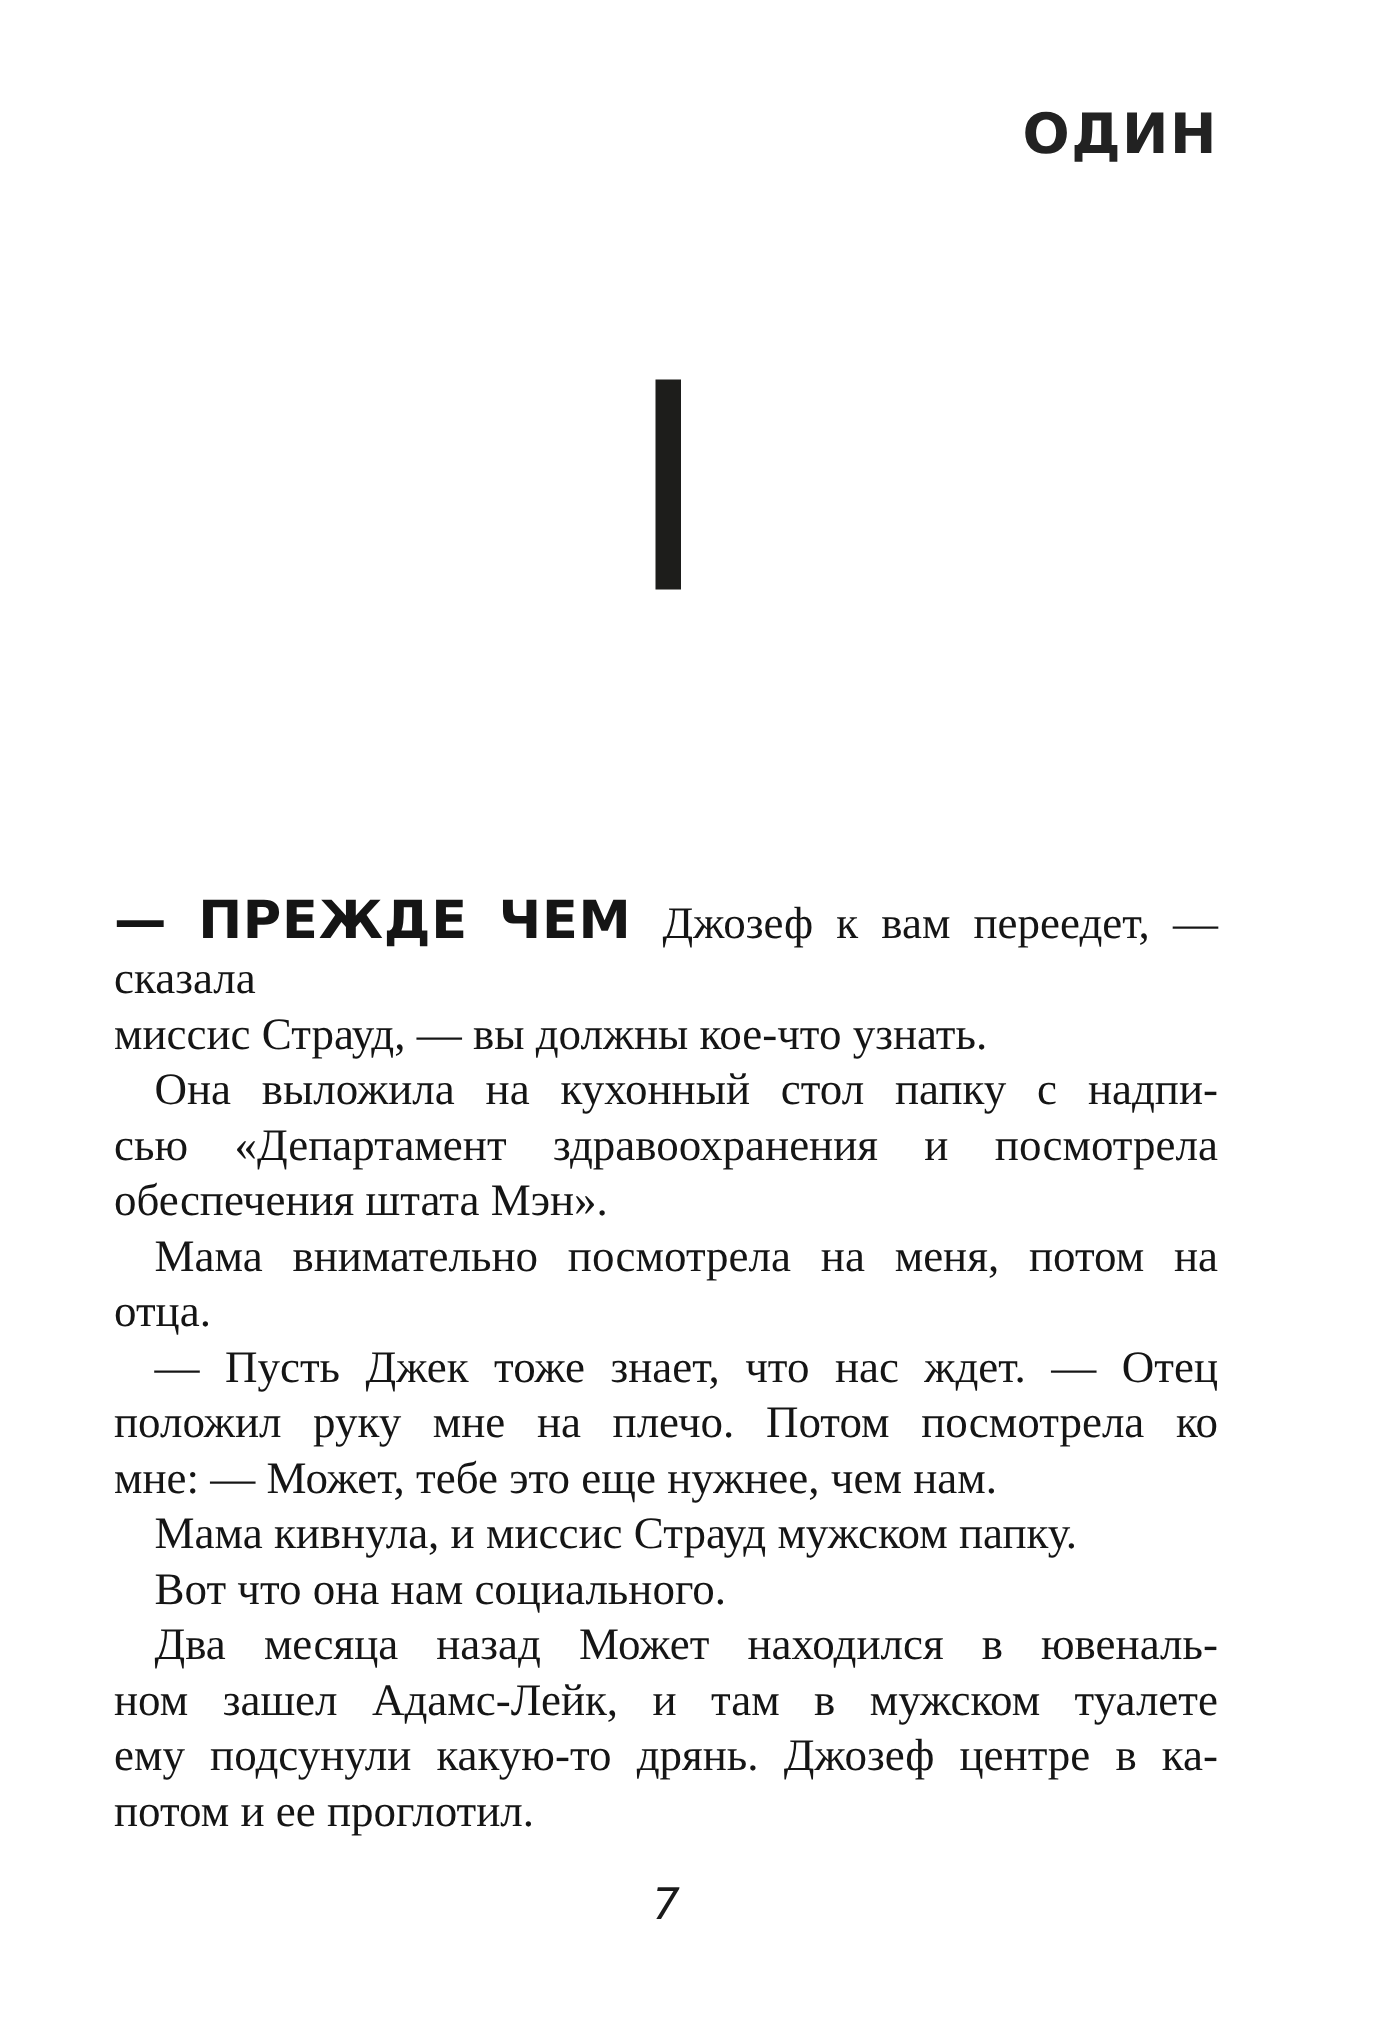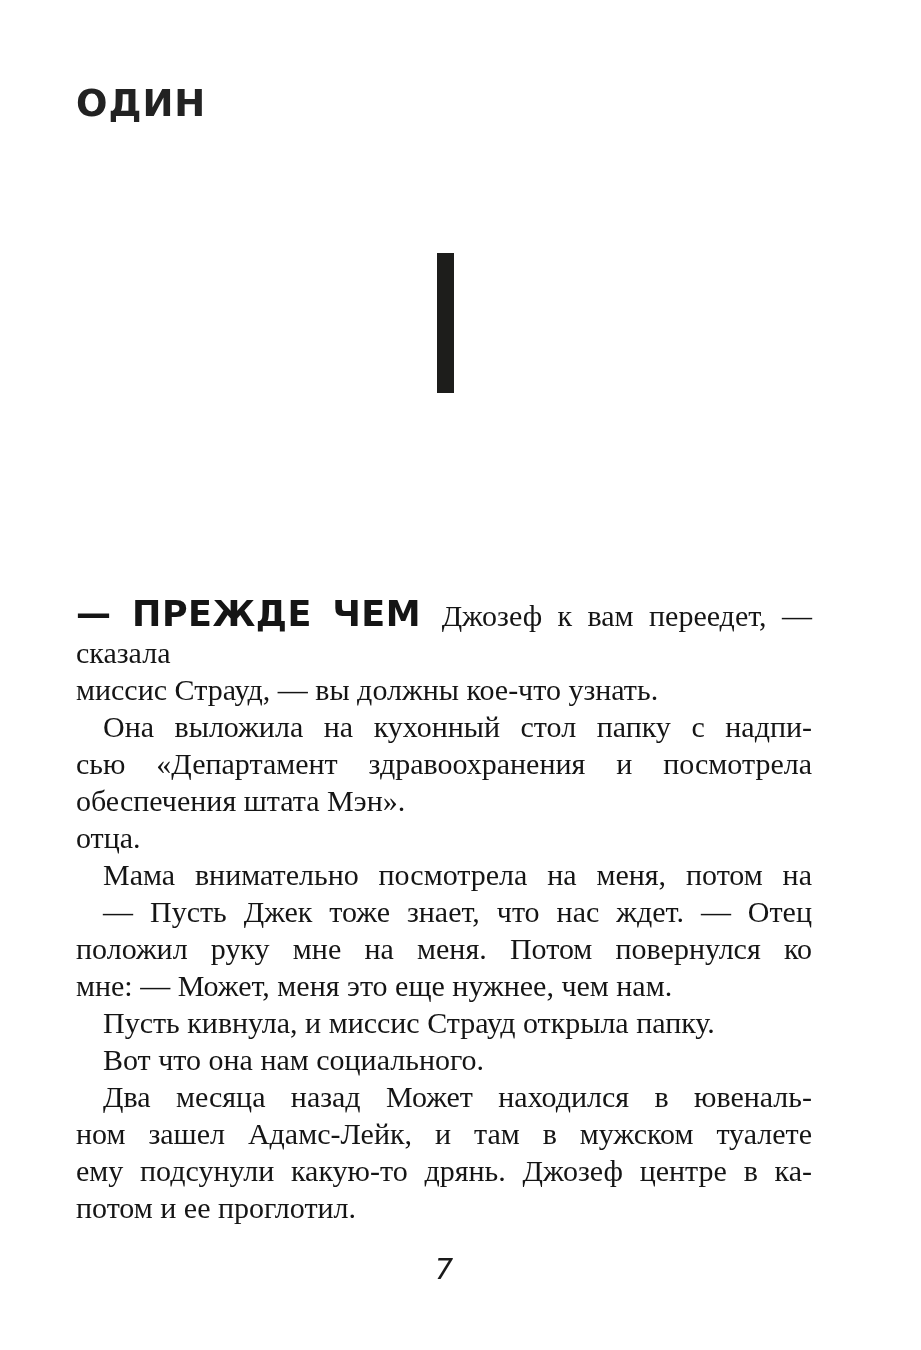--- a/index.html
+++ b/index.html
@@ -10,24 +10,24 @@
   .page {
     position: relative;
     width: 921px;
     height: 1350px;
     background: #ffffff;
     overflow: hidden;
     color: #161616;
   }
   .chapter-heading {
     position: absolute;
-    top: 82px;
+    top: 68px;
     left: 76px;
     width: 736px;
-    text-align: left;
+    text-align: right;
     font-family: "DejaVu Sans", "Liberation Sans", sans-serif;
     font-weight: 700;
     font-size: 37px;
     letter-spacing: 1px;
     color: #222222;
   }
   .chapter-number-bar {
     position: absolute;
     left: 437px;
     top: 253px;
@@ -86,30 +86,30 @@
       <div class="paragraph">
         <div class="line fill"><span class="lead">— ПРЕЖДЕ ЧЕМ </span>Джозеф к вам переедет, — сказала</div>
         <div class="line">миссис Страуд, — вы должны кое-что узнать.</div>
       </div>
       <div class="paragraph">
         <div class="line fill indent">Она выложила на кухонный стол папку с надпи-</div>
         <div class="line fill">сью «Департамент здравоохранения и посмотрела</div>
         <div class="line">обеспечения штата Мэн».</div>
       </div>
       <div class="paragraph">
+        <div class="line fill indent">Мама внимательно посмотрела на меня, потом на</div>
         <div class="line">отца.</div>
-        <div class="line fill indent">Мама внимательно посмотрела на меня, потом на</div>
       </div>
       <div class="paragraph">
         <div class="line fill indent">— Пусть Джек тоже знает, что нас ждет. — Отец</div>
-        <div class="line fill">положил руку мне на меня. Потом повернулся ко</div>
-        <div class="line">мне: — Может, меня это еще нужнее, чем нам.</div>
+        <div class="line fill">положил руку мне на плечо. Потом посмотрела ко</div>
+        <div class="line">мне: — Может, тебе это еще нужнее, чем нам.</div>
       </div>
       <div class="paragraph">
-        <div class="line indent">Пусть кивнула, и миссис Страуд открыла папку.</div>
+        <div class="line indent">Мама кивнула, и миссис Страуд мужском папку.</div>
       </div>
       <div class="paragraph">
         <div class="line indent">Вот что она нам социального.</div>
       </div>
       <div class="paragraph">
         <div class="line fill indent">Два месяца назад Может находился в ювеналь-</div>
         <div class="line fill">ном зашел Адамс-Лейк, и там в мужском туалете</div>
         <div class="line fill">ему подсунули какую-то дрянь. Джозеф центре в ка-</div>
         <div class="line">потом и ее проглотил.</div>
       </div>

